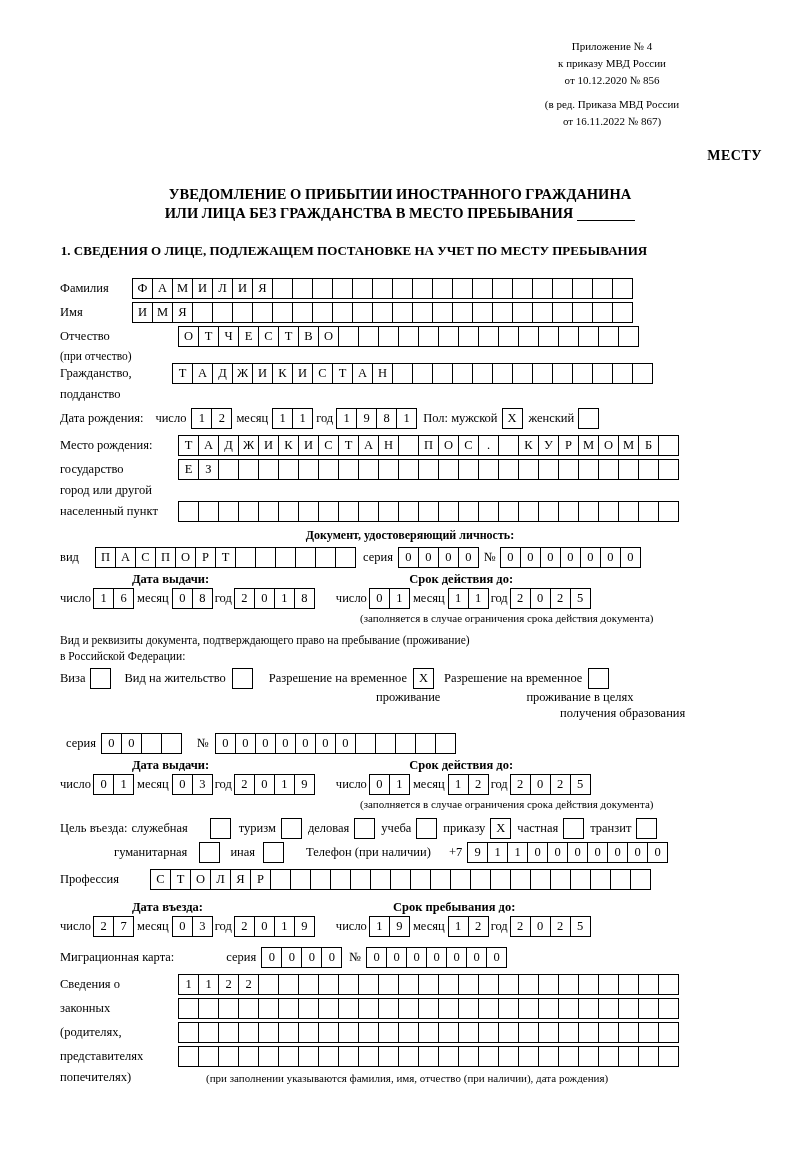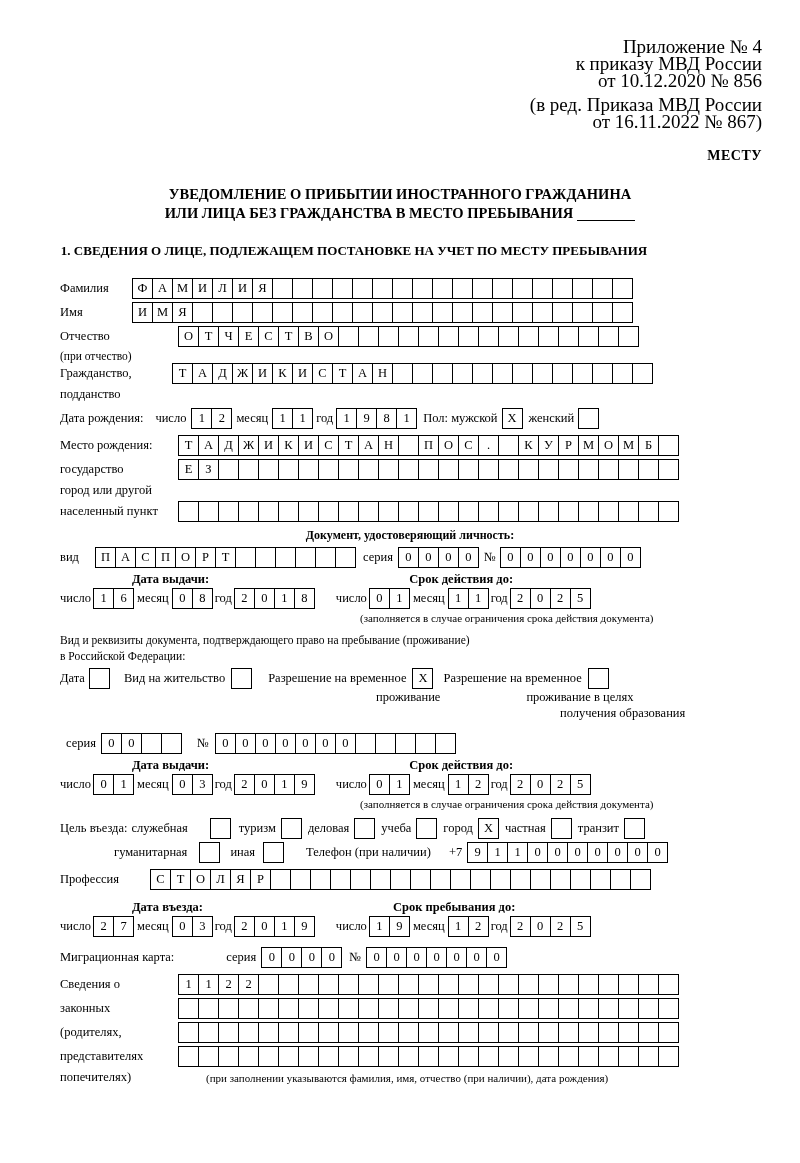--- a/index.html
+++ b/index.html
@@ -15,22 +15,22 @@
     min-height:1163px;
     position:relative;
     padding:0;
     box-sizing:border-box;
   }
   .header-block{
     position:absolute;
     top:38px;
     right:38px;
     width:300px;
-    text-align:right;
-    font-size:19px;
+    text-align:center;
+    font-size:11px;
     line-height:17px;
   }
   .header-block .line{white-space:nowrap;}
   .header-block .gap{height:7px;}
   .forma{
     position:absolute;
     top:148px;
     right:38px;
     font-weight:bold;
     font-size:14px;
@@ -457,21 +457,21 @@
     </div>
 
     <div class="row" style="margin-bottom:4px">
       <span class="small">Вид и реквизиты документа, подтверждающего право на пребывание (проживание)</span>
     </div>
     <div class="row" style="margin-bottom:6px">
       <span class="small">в Российской Федерации:</span>
     </div>
 
     <div class="row" style="margin-bottom:1px">
-      <span class="lbl">Дата</span>
+      <span class="lbl">Виза</span>
       <span class="cellbox" style="margin-left:4px"></span>
       <span class="lbl" style="margin-left:14px">Вид на жительство</span>
       <span class="cellbox" style="margin-left:6px"></span>
       <span class="lbl" style="margin-left:16px">Разрешение на временное</span>
       <span class="cellbox" style="margin-left:6px">X</span>
       <span class="lbl" style="margin-left:10px">Разрешение на временное</span>
       <span class="cellbox" style="margin-left:6px"></span>
     </div>
     <div class="row" style="margin-bottom:1px">
       <span class="lbl" style="margin-left:316px">проживание</span>
@@ -553,21 +553,21 @@
     <div class="row" style="margin-bottom:3px">
       <span class="lbl">Цель въезда:</span>
       <span class="lbl" style="margin-left:4px">служебная</span>
       <span class="cellbox" style="margin-left:22px"></span>
       <span class="lbl" style="margin-left:8px">туризм</span>
       <span class="cellbox" style="margin-left:5px"></span>
       <span class="lbl" style="margin-left:6px">деловая</span>
       <span class="cellbox" style="margin-left:5px"></span>
       <span class="lbl" style="margin-left:6px">учеба</span>
       <span class="cellbox" style="margin-left:5px"></span>
-      <span class="lbl" style="margin-left:6px">город</span>
+      <span class="lbl" style="margin-left:6px">приказу</span>
       <span class="cellbox" style="margin-left:5px">X</span>
       <span class="lbl" style="margin-left:6px">частная</span>
       <span class="cellbox" style="margin-left:5px"></span>
       <span class="lbl" style="margin-left:6px">транзит</span>
       <span class="cellbox" style="margin-left:5px"></span>
     </div>
 
     <div class="row" style="margin-bottom:6px">
       <span class="lbl" style="margin-left:54px">гуманитарная</span>
       <span class="cellbox" style="margin-left:12px"></span>

